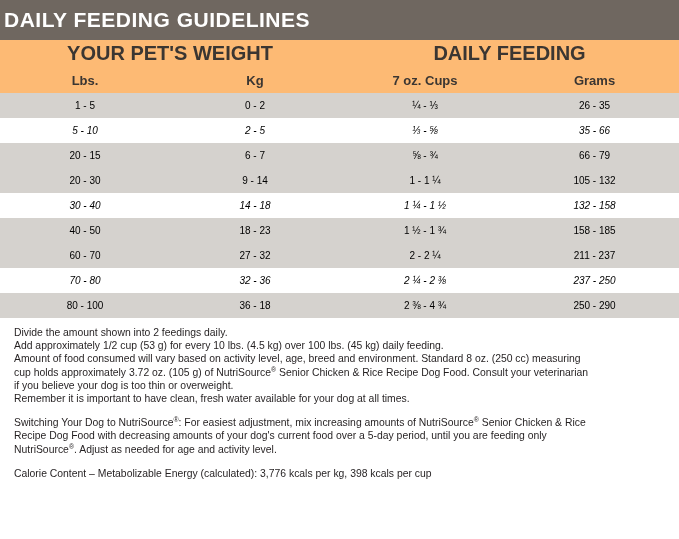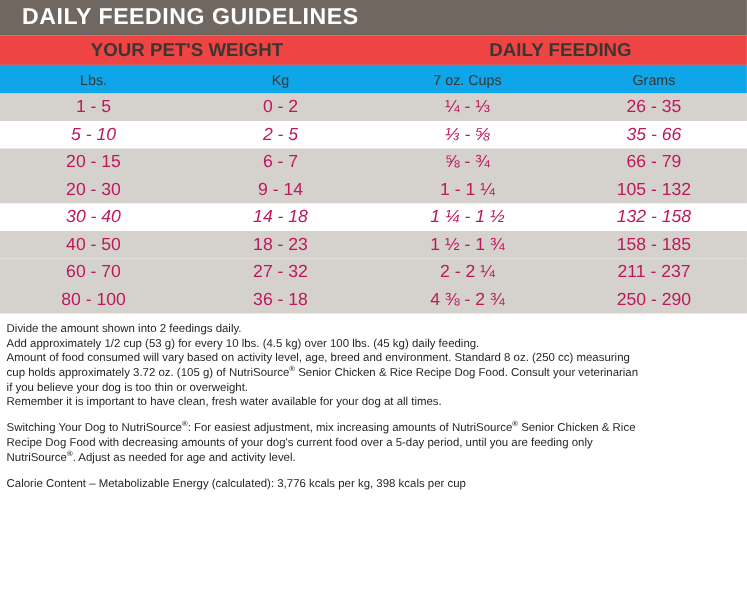--- a/index.html
+++ b/index.html
@@ -17,24 +17,24 @@
   .page {
     position: relative;
     width: 679px;
     height: 539px;
     box-sizing: border-box;
   }
   
   .title-bar {
     background: #6f6760;
     color: #ffffff;
-    height: 32px;
+    height: 40px;
     display: flex;
     align-items: center;
-    padding-left: 20px;
+    padding-left: 4px;
     box-sizing: border-box;
   }
   .title-bar .title-text {
     font-size: 21px;
     font-weight: bold;
     letter-spacing: 0.5px;
   }
   
   table.feeding {
     width: 679px;
@@ -46,53 +46,53 @@
   table.feeding col.c2 { width: 170px; }
   table.feeding col.c3 { width: 170px; }
   table.feeding col.c4 { width: 169px; }
 
   table.feeding th, table.feeding td {
     text-align: center;
     padding: 0;
   }
   tr.group-head th {
     height: 27px;
-    font-size: 17px;
+    font-size: 20px;
     font-weight: bold;
     color: #3b3632;
     vertical-align: middle;
-    background: #ef4444;
+    background: #fdba74;
   }
   tr.sub-head th {
     height: 26px;
     font-size: 13px;
-    font-weight: normal;
+    font-weight: bold;
     color: #3b3632;
     vertical-align: middle;
-    background: #0ea5e9;
+    background: #fdba74;
   }
   tr.data td {
     height: 25px;
     vertical-align: middle;
-    color: #be185d;
-    font-size: 16px;
+    color: #000000;
+    font-size: 10px;
   }
   tr.data.shaded td {
     background: #d5d2ce;
   }
   tr.data.plain td {
     background: #ffffff;
     font-style: italic;
   }
   .frac {
     white-space: nowrap;
   }
   
   .notes {
-    padding: 8px 6px 0 6px;
+    padding: 8px 6px 0 14px;
     font-size: 10.4px;
     line-height: 13.2px;
     color: #231f20;
   }
   .notes p {
     margin: 0 0 0 0;
   }
   .notes p.spaced {
     margin-top: 11px;
   }
@@ -169,24 +169,30 @@
         <td>18 - 23</td>
         <td class="frac">1 ½ - 1 ¾</td>
         <td>158 - 185</td>
       </tr>
       <tr class="data shaded">
         <td>60 - 70</td>
         <td>27 - 32</td>
         <td class="frac">2 - 2 ¼</td>
         <td>211 - 237</td>
       </tr>
+      <tr class="data plain">
+        <td>70 - 80</td>
+        <td>32 - 36</td>
+        <td class="frac">2 ¼ - 2 ⅜</td>
+        <td>237 - 250</td>
+      </tr>
       <tr class="data shaded">
         <td>80 - 100</td>
         <td>36 - 18</td>
-        <td class="frac">4 ⅜ - 2 ¾</td>
+        <td class="frac">2 ⅜ - 4 ¾</td>
         <td>250 - 290</td>
       </tr>
     </tbody>
   </table>
 
   <div class="notes">
     <p>Divide the amount shown into 2 feedings daily.</p>
     <p>Add approximately 1/2 cup (53 g) for every 10 lbs. (4.5 kg) over 100 lbs. (45 kg) daily feeding.</p>
     <p>
       <span>Amount of food consumed will vary based on activity level, age, breed and environment. Standard 8 oz. (250 cc) measuring</span><br>

